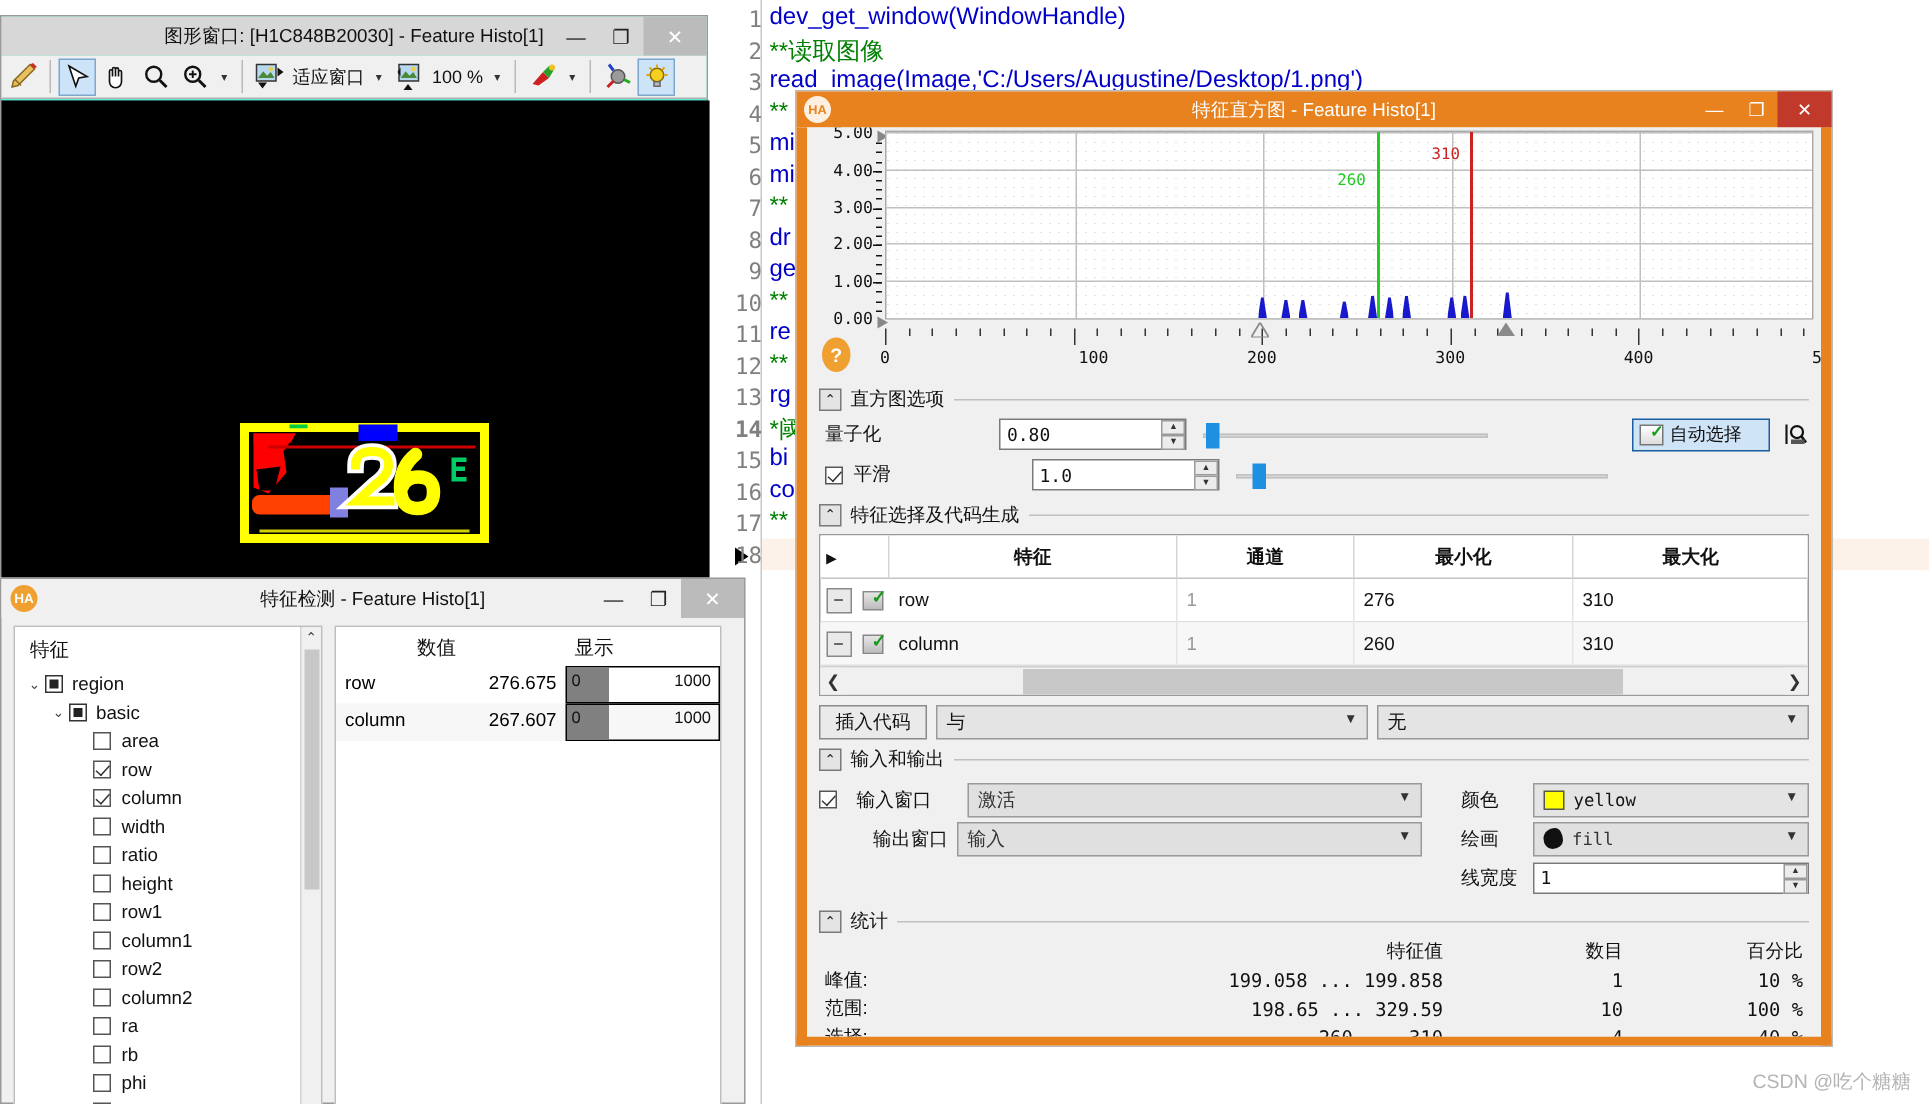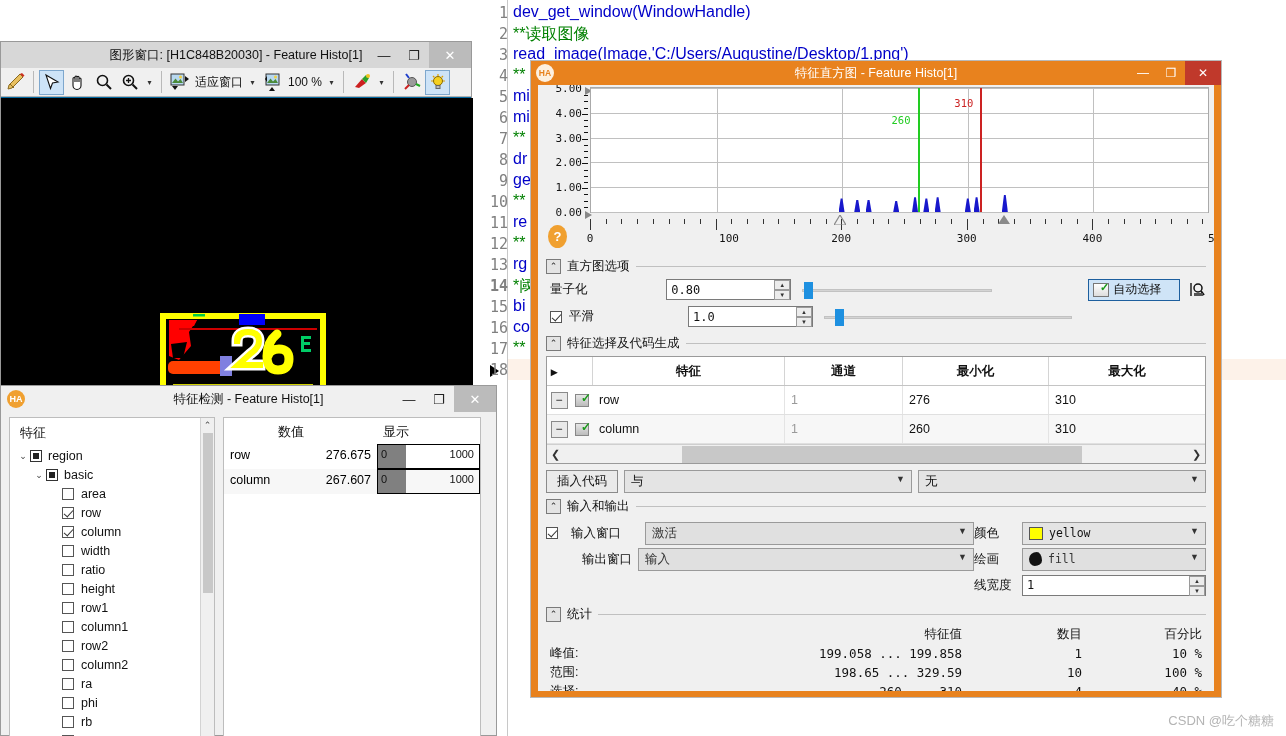--- a/index.html
+++ b/index.html
@@ -33,23 +33,22 @@
   }
   .cursor-arrow {
     position: absolute; left: 6px; width: 0; height: 0;
     border-left: 9px solid #000; border-top: 6px solid transparent;
     border-bottom: 6px solid transparent;
   }
 
   
   .gfx-window {
     position: absolute; left: 0; top: 10px; width: 472px; height: 380px;
-    background: #0369a1;
+    background: #5eead4;
     border: 1px solid #999;
-    margin-top: 31px;
   }
   .gfx-titlebar {
     position: relative; height: 26px; background: #d7d7d7;
     display: flex; align-items: center;
   }
   .gfx-title {
     position: absolute; left: 0; right: 0; text-align: center;
     font-size: 12.5px; color: #111; font-family: "Liberation Sans", sans-serif;
   }
   .win-btns { position: absolute; right: 0; top: 0; height: 26px; display: flex; }
@@ -261,21 +260,21 @@
   .btn-plain { height: 23px; min-width: 72px; padding: 0 8px;
                border: 1px solid #8a8a8a; background: #eaeaea;
                font-size: 12.5px; color:#111; display:flex;
                align-items:center; justify-content:center; }
   .combo { position:relative; height: 23px; border:1px solid #9a9a9a;
            background:#e4e4e4; font-size: 12.5px; color:#111;
            display:flex; align-items:center; padding-left: 6px; }
   .combo .cv { position:absolute; right: 6px; top: 3px; font-size: 9px; color:#333; }
   .combo.disabled { background:#e0e0e0; color:#333; }
 
-  .io-grid { display:flex; margin: 4px 8px 0 8px; gap: 0; }
+  .io-grid { display:flex; margin: 4px 8px 0 8px; gap: 26px; }
   .io-left { flex: 1; }
   .io-right { width: 232px; }
   .io-row { display:flex; align-items:center; height: 26px; gap: 6px; }
   .io-lbl { font-size: 12.5px; color:#111; white-space:nowrap; }
   .swatch { width: 14px; height: 13px; border: 1px solid #555; }
   .blob { width: 13px; height: 14px; background:#111;
           border-radius: 60% 40% 55% 45% / 50% 60% 40% 50%; }
 
   
   .stats { margin: 2px 8px 0 8px; }
@@ -549,26 +548,26 @@
               <span>column2</span>
             </div>
             <div class="tree-row" style="padding-left: 38px;">
               <span style="width: 14px; flex: 0 0 auto;"></span>
               <span class="cb"></span>
               <span>ra</span>
             </div>
             <div class="tree-row" style="padding-left: 38px;">
               <span style="width: 14px; flex: 0 0 auto;"></span>
               <span class="cb"></span>
+              <span>rb</span>
+            </div>
+            <div class="tree-row" style="padding-left: 38px;">
+              <span style="width: 14px; flex: 0 0 auto;"></span>
+              <span class="cb"></span>
               <span>phi</span>
-            </div>
-            <div class="tree-row" style="padding-left: 38px;">
-              <span style="width: 14px; flex: 0 0 auto;"></span>
-              <span class="cb"></span>
-              <span>rb</span>
             </div>
             <div class="tree-row" style="padding-left: 38px;">
               <span style="width: 14px; flex: 0 0 auto;"></span>
               <span class="cb"></span>
               <span>roundness</span>
             </div>
           </div>
         <div class="tree-scroll">
           <div class="up">⌃</div>
           <div class="tree-thumb"></div>

